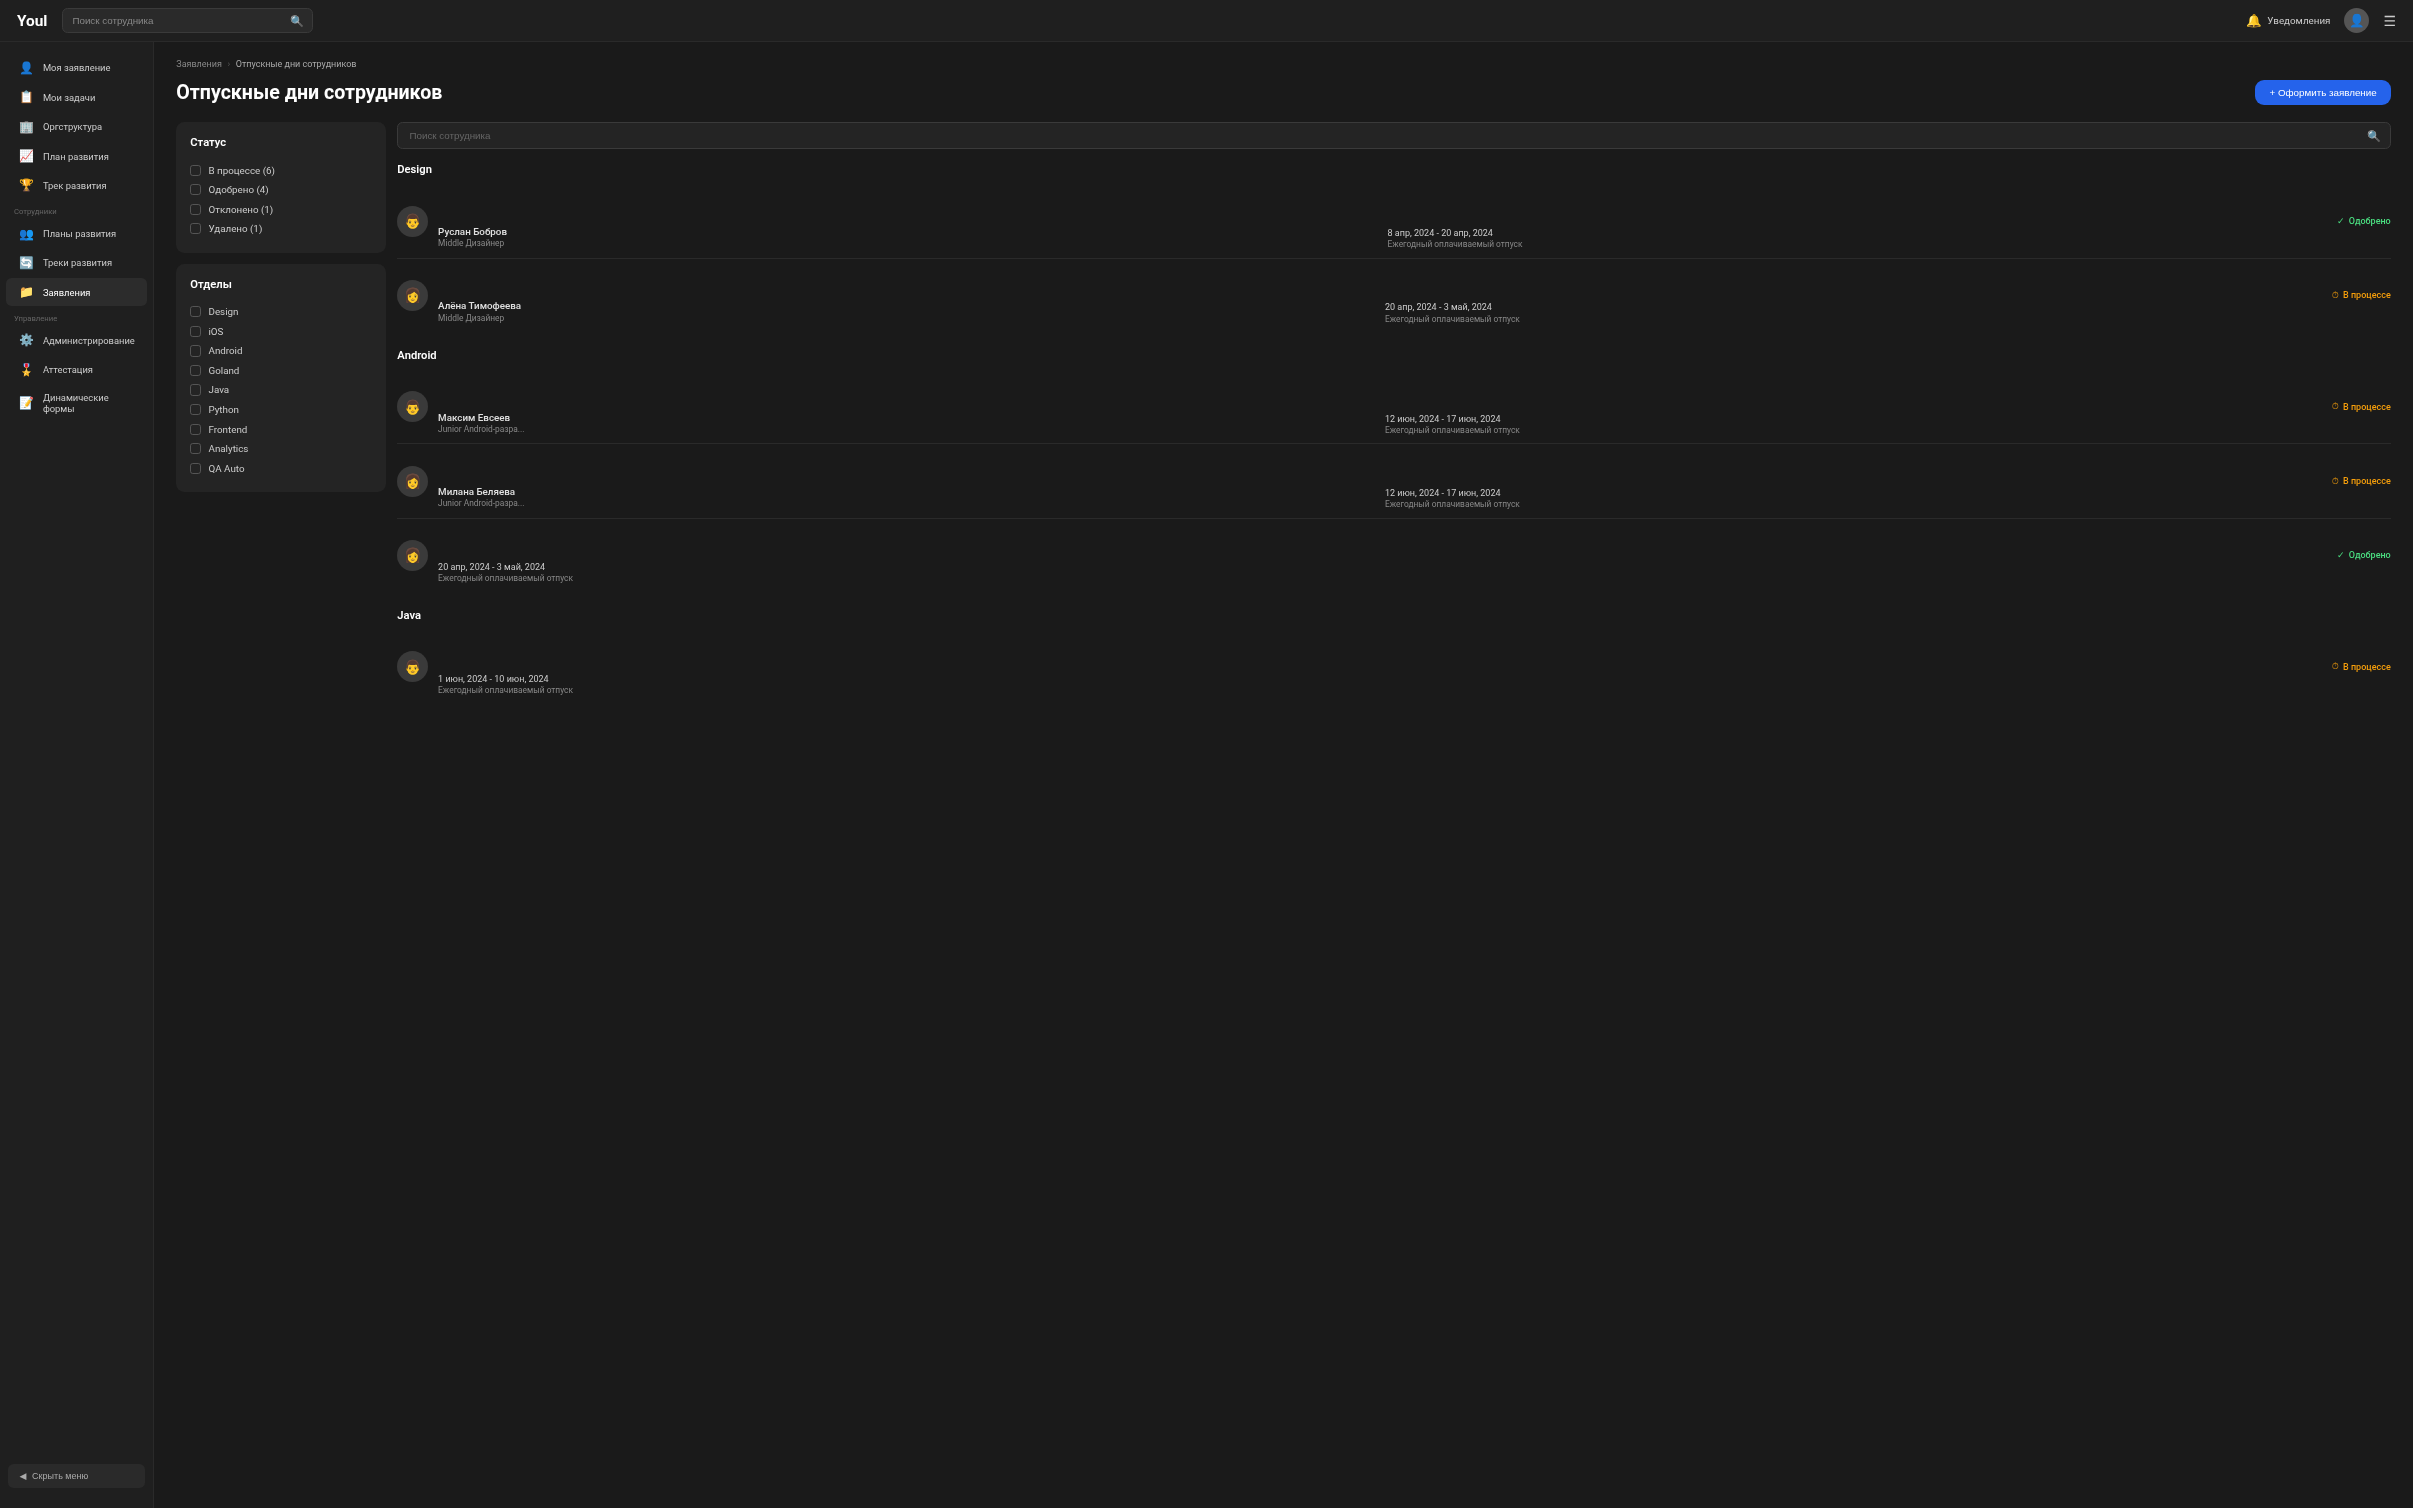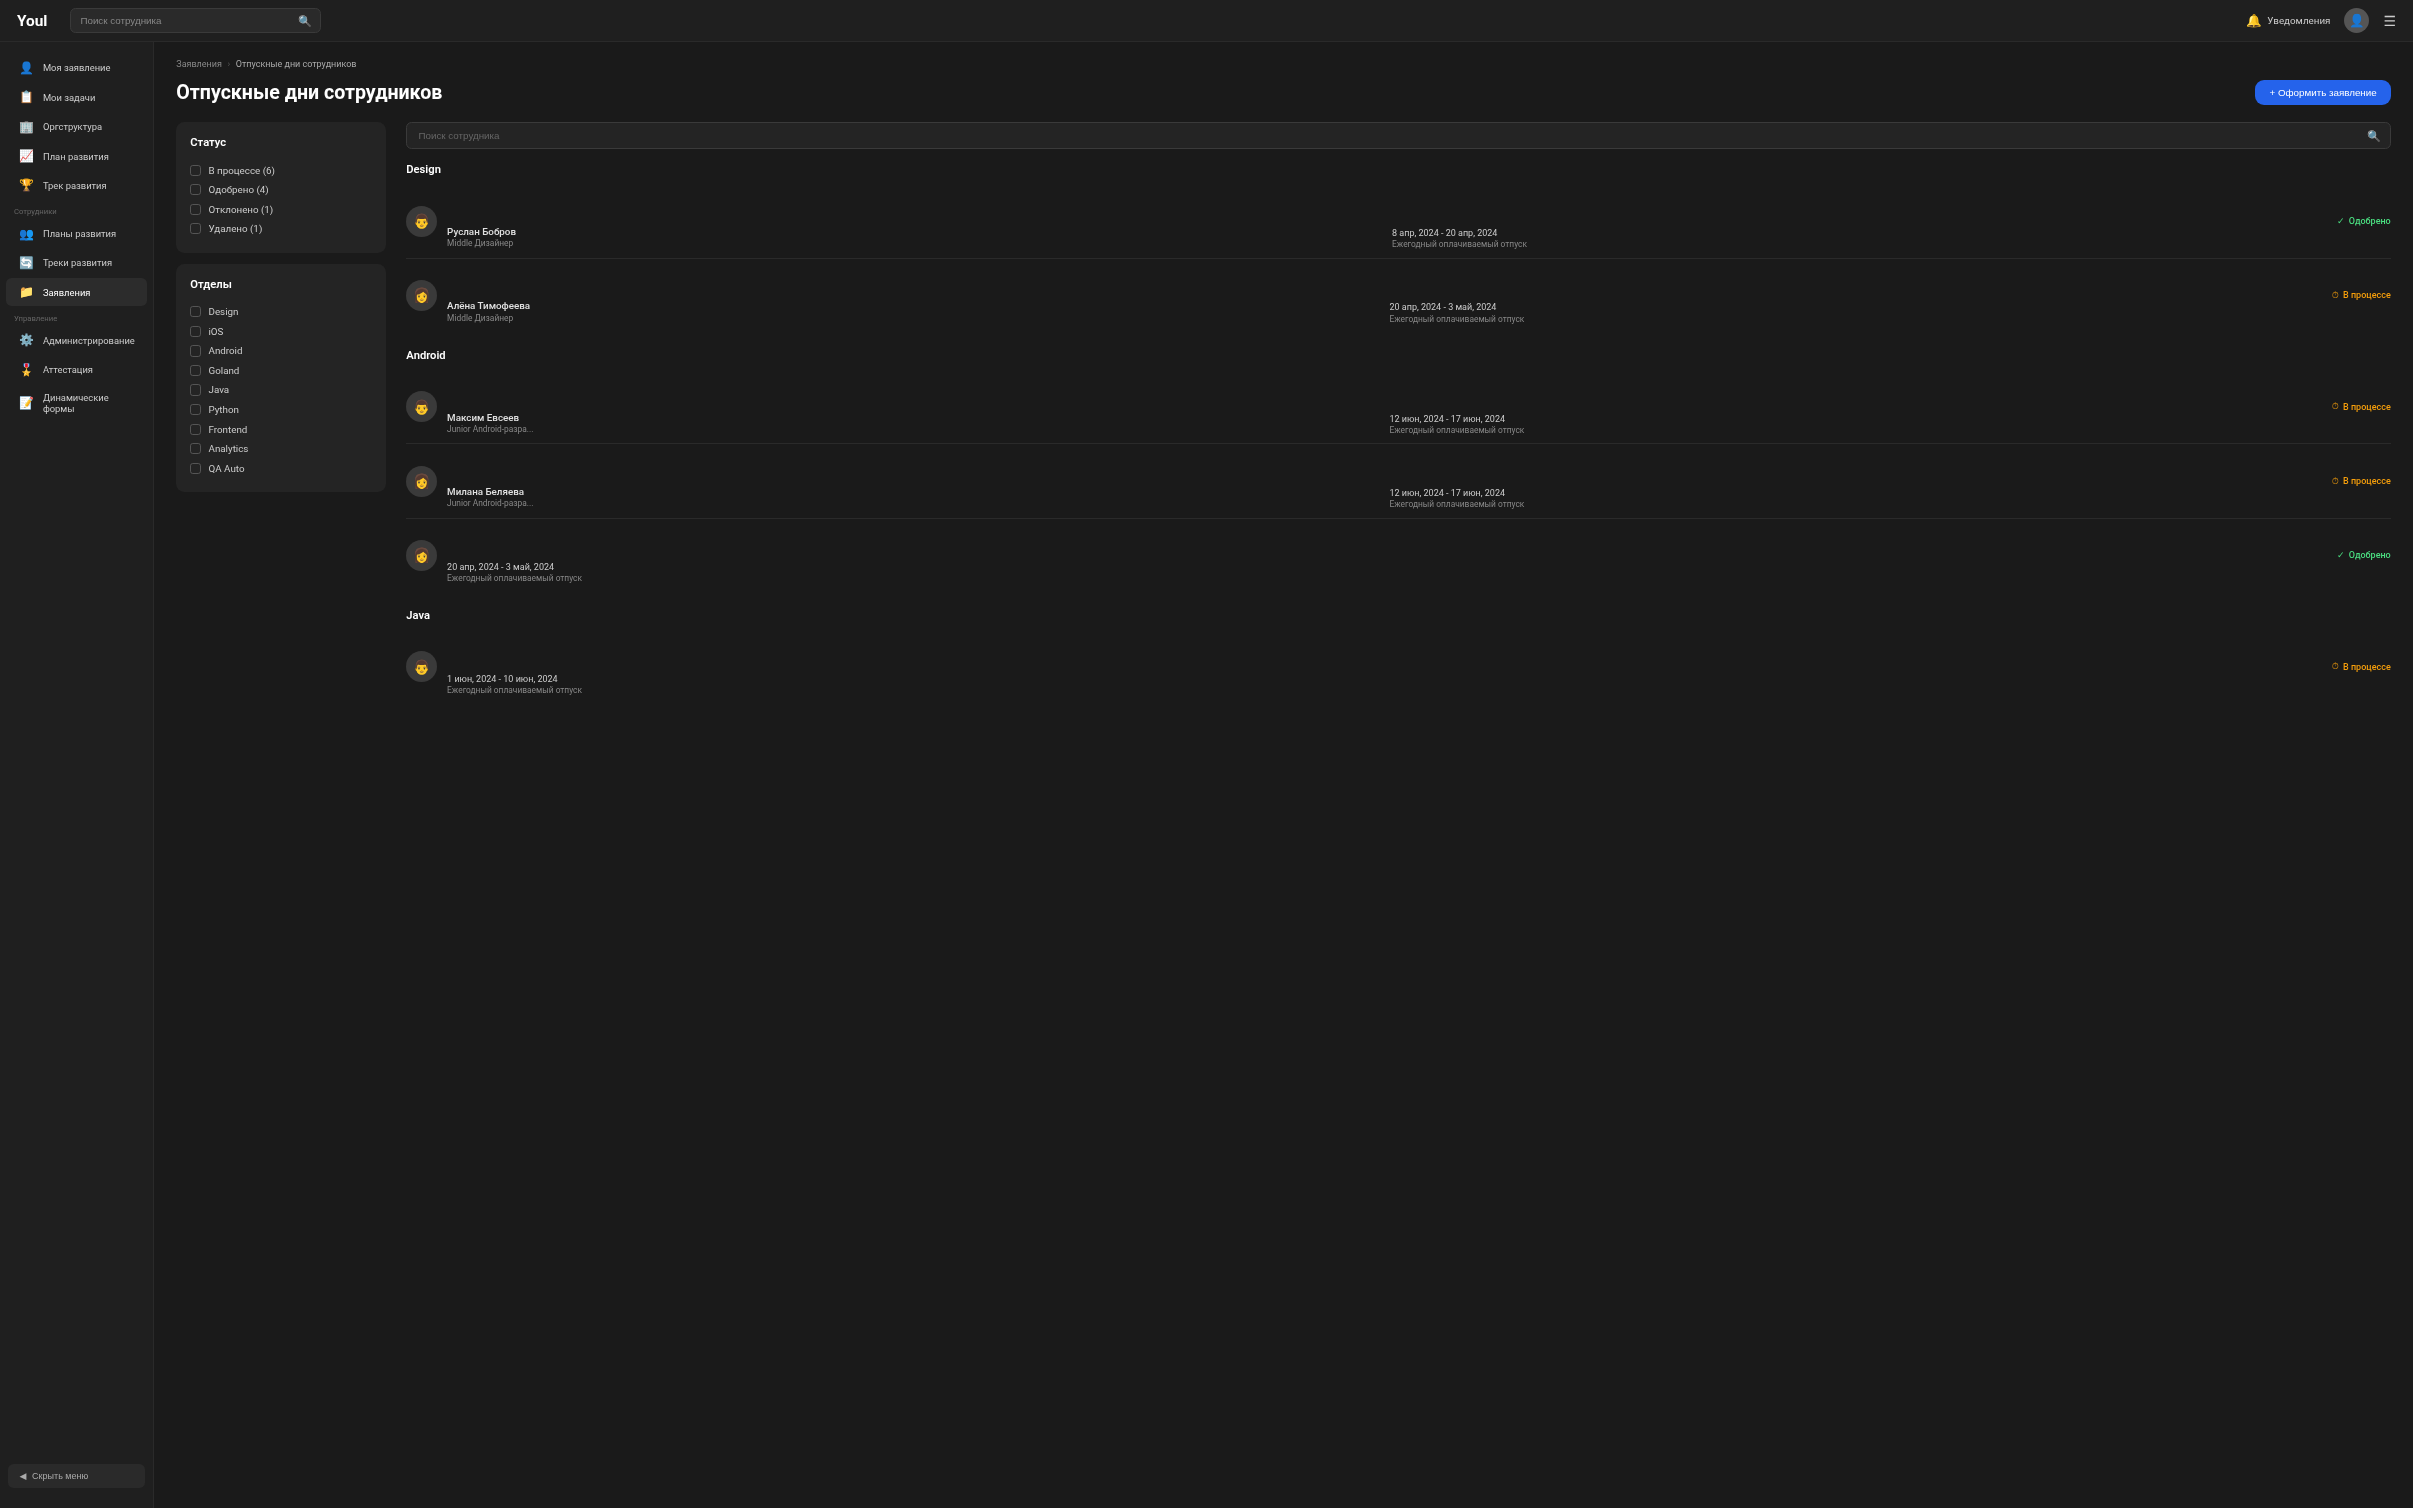--- a/index.html
+++ b/index.html
@@ -22,21 +22,21 @@
       padding: 0 17px;
       height: 42px;
       border-bottom: 0.7px solid #2a2a2a;
       flex-shrink: 0;
       gap: 11.2px;
     }
     .logo {
       font-size: 15.4px;
       font-weight: 700;
       color: #ffffff;
-      margin-right: 11px;
+      margin-right: 3px;
     }
     .search-bar {
       flex: 0 0 251px;
       position: relative;
     }
     .search-bar input {
       width: 100%;
       background: #2a2a2a;
       border: 0.7px solid #3a3a3a;
       border-radius: 5.6px;
@@ -177,21 +177,21 @@
       font-size: 9.8px;
       cursor: pointer;
       display: flex;
       align-items: center;
       gap: 5.6px;
     }
 
     
     .two-col {
       display: flex;
-      gap: 20px;
+      gap: 11px;
     }
     .left-col {
       width: 210px;
       flex-shrink: 0;
       display: flex;
       flex-direction: column;
       gap: 11.2px;
     }
     .right-col {
       flex: 1;

